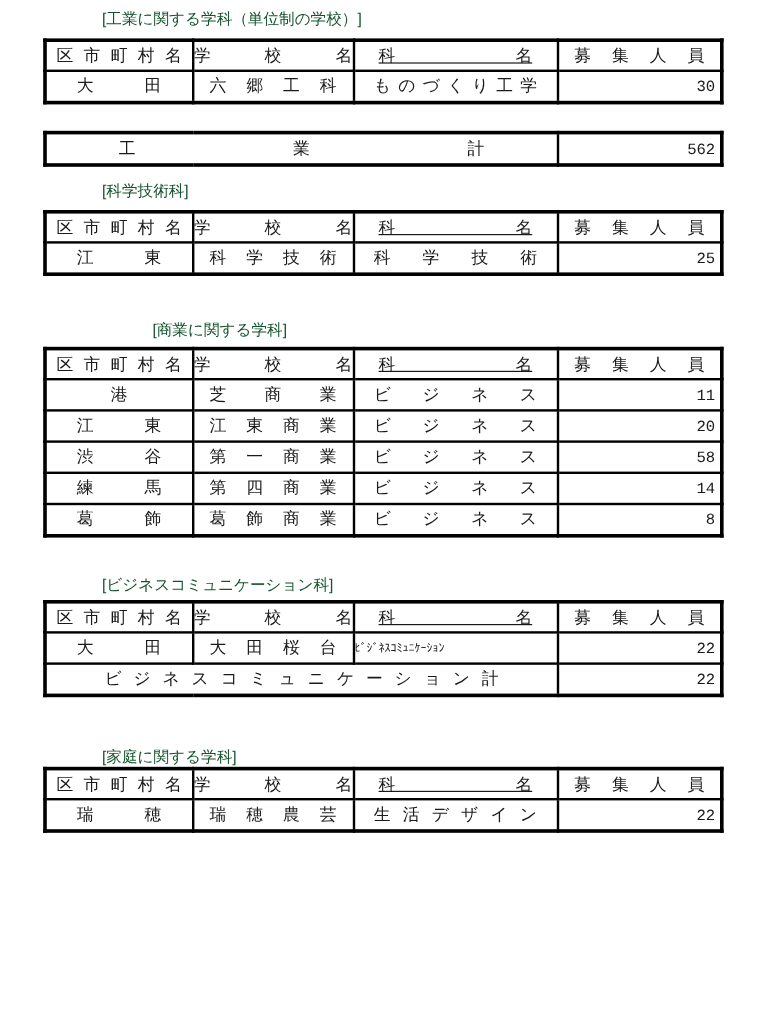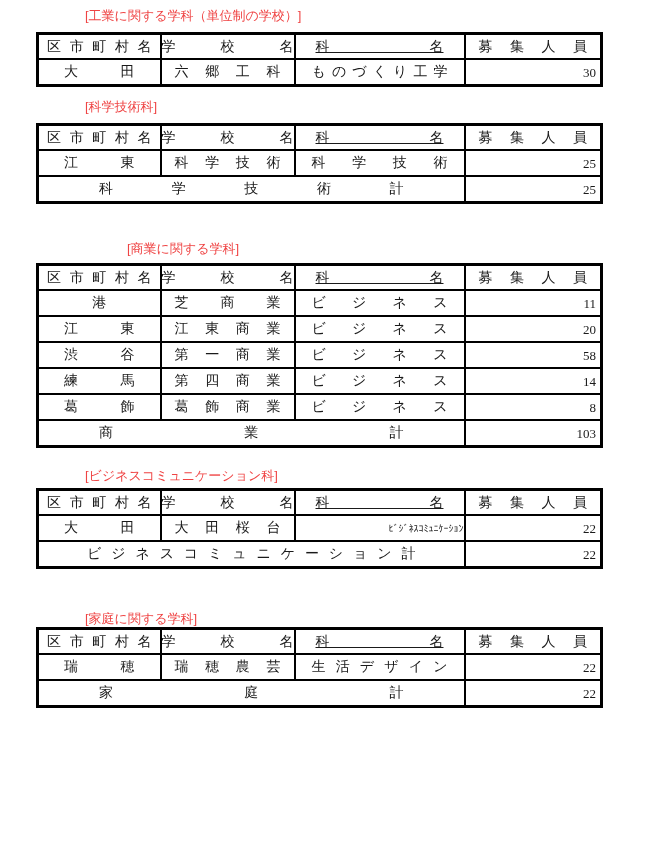--- a/index.html
+++ b/index.html
@@ -4,49 +4,49 @@
 <style>
   html,body{margin:0;padding:0;}
   body{
     width:645px;height:843px;background:#ffffff;color:#1a1a1a;
     font-family:"Liberation Serif","DejaVu Serif",serif;
     overflow:hidden;
   }
   .doc{padding-left:36px;}
   .sec-title{
     font-family:"Liberation Sans","DejaVu Sans",sans-serif;
-    font-size:13px;line-height:16px;height:16px;color:#ef4444;
+    font-size:13px;line-height:16px;height:16px;color:#14532d;
     margin-left:2px;white-space:nowrap;padding-left:47px;
   }
   table{
     border-collapse:collapse;table-layout:fixed;width:564px;
     border:3px solid #000;
   }
   th,td{
     border:2px solid #000;height:23px;padding:0;
     font-size:14px;font-weight:normal;color:#1a1a1a;
     white-space:nowrap;overflow:hidden;vertical-align:middle;
   }
   
   .dist{text-align:justify;text-align-last:justify;}
-  .num{text-align:right;padding:1px 4px 0 2px;font-size:13px;}
-  .kana{text-align:right;font-size:10px;letter-spacing:0;}
+  .num{text-align:right;padding:1px 4px 0 2px;font-size:13px;font-family:Liberation Mono, monospace;}
+  .kana{text-align:left;font-size:10px;letter-spacing:0;}
   
   .p-h1{padding:0 8px;}  .p-h2{padding:0 0;} .p-h3{padding:0 20px;text-decoration:underline;} .p-h4{padding:0 13px;}
   .p-d1{padding:0 25px;} .p-d2{padding:0 13px;border-radius:13px;} .p-d3{padding:0 16px;margin-top:26px;}
   .p-m{padding:0 60px;}
   
   .mt-title1{margin-top:8px;}
   .mt-table1{margin-top:8px;}
   .mt-table2{margin-top:22px;}
   .mt-title2{margin-top:12px;}
   .mt-table3{margin-top:8px;}
   .mt-title3{margin-top:37px;margin-left:44px;}
   .mt-table4{margin-top:6px;}
-  .mt-title4{margin-top:20px;}
+  .mt-title4{margin-top:32px;}
   .mt-table5{margin-top:4px;}
   .mt-title5{margin-top:42px;}
   .mt-table6{margin-top:0px;}
 </style>
 </head>
 <body>
 
 <div class="doc">
 
   <div class="sec-title mt-title1">[工業に関する学科（単位制の学校）]</div>
@@ -69,20 +69,34 @@
     <tbody>
       <tr>
         <td class="dist p-d1">大 田</td>
         <td class="dist p-d2">六 郷 工 科</td>
         <td class="dist p-d3">も の づ く り 工 学</td>
         <td class="num">30</td>
       </tr>
     </tbody>
   </table>
 
+  <table class="mt-table2">
+    <colgroup>
+        <col style="width:123px">
+        <col style="width:134px">
+        <col style="width:170px">
+        <col style="width:137px">
+      </colgroup>
+    <tbody>
+      <tr>
+        <td colspan="3" class="dist p-m">工 業 計</td>
+        <td class="num">562</td>
+      </tr>
+    </tbody>
+  </table>
 
   <div class="sec-title mt-title2">[科学技術科]</div>
 
   <table class="mt-table3">
     <colgroup>
         <col style="width:123px">
         <col style="width:134px">
         <col style="width:170px">
         <col style="width:137px">
       </colgroup>
@@ -94,24 +108,20 @@
         <th class="dist p-h4">募 集 人 員</th>
       </tr>
     </thead>
     <tbody>
       <tr>
         <td class="dist p-d1">江 東</td>
         <td class="dist p-d2">科 学 技 術</td>
         <td class="dist p-d3">科 学 技 術</td>
         <td class="num">25</td>
       </tr>
-      <tr>
-        <td colspan="3" class="dist p-m">科 学 技 術 計</td>
-        <td class="num">25</td>
-      </tr>
     </tbody>
   </table>
 
   <div class="sec-title mt-title3">[商業に関する学科]</div>
 
   <table class="mt-table4">
     <colgroup>
         <col style="width:123px">
         <col style="width:134px">
         <col style="width:170px">
@@ -148,24 +158,20 @@
         <td class="dist p-d1">練 馬</td>
         <td class="dist p-d2">第 四 商 業</td>
         <td class="dist p-d3">ビ ジ ネ ス</td>
         <td class="num">14</td>
       </tr>
       <tr>
         <td class="dist p-d1">葛 飾</td>
         <td class="dist p-d2">葛 飾 商 業</td>
         <td class="dist p-d3">ビ ジ ネ ス</td>
         <td class="num">8</td>
-      </tr>
-      <tr>
-        <td colspan="3" class="dist p-m">商 業 計</td>
-        <td class="num">103</td>
       </tr>
     </tbody>
   </table>
 
   <div class="sec-title mt-title4">[ビジネスコミュニケーション科]</div>
 
   <table class="mt-table5">
     <colgroup>
         <col style="width:123px">
         <col style="width:134px">
@@ -211,20 +217,16 @@
         <th class="dist p-h4">募 集 人 員</th>
       </tr>
     </thead>
     <tbody>
       <tr>
         <td class="dist p-d1">瑞 穂</td>
         <td class="dist p-d2">瑞 穂 農 芸</td>
         <td class="dist p-d3">生 活 デ ザ イ ン</td>
         <td class="num">22</td>
       </tr>
-      <tr>
-        <td colspan="3" class="dist p-m">家 庭 計</td>
-        <td class="num">22</td>
-      </tr>
     </tbody>
   </table>
 
 </div>
 
 </body></html>

